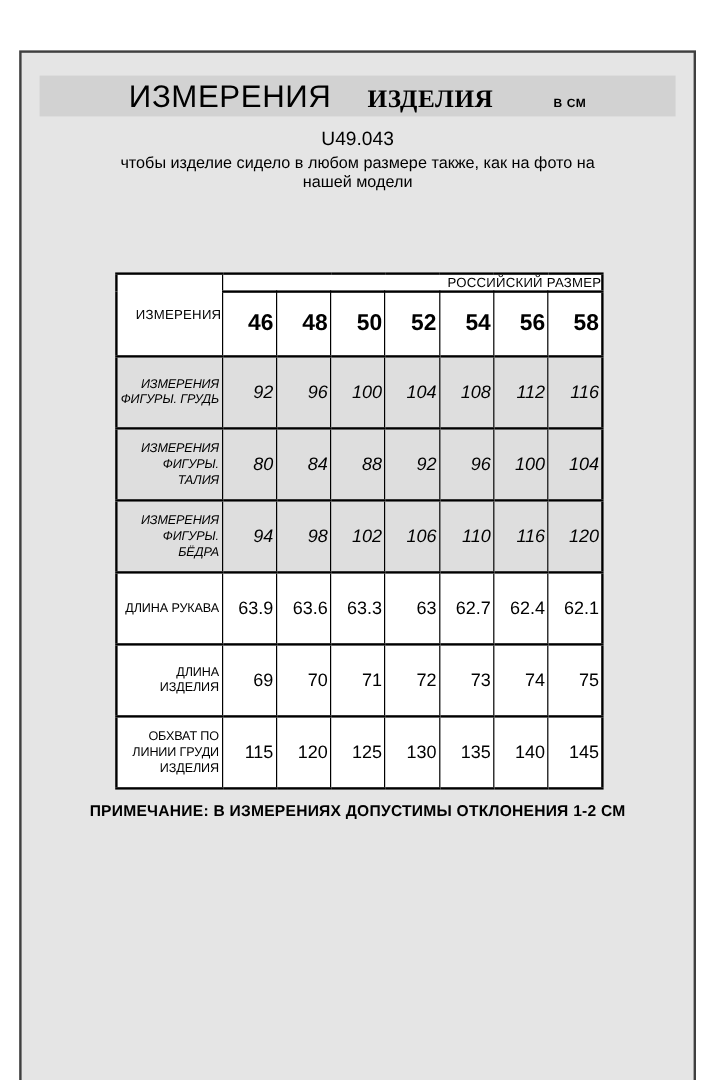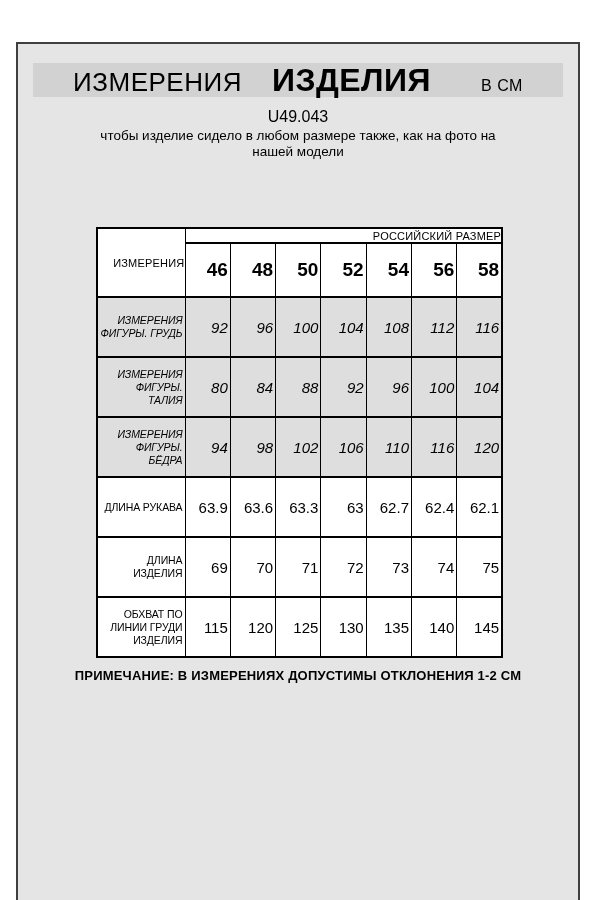--- a/index.html
+++ b/index.html
@@ -11,22 +11,22 @@
   .sheet{
     position:absolute;left:16px;top:42px;width:564px;height:886px;
     box-sizing:border-box;border:2px solid #3f3f3f;background:#e5e5e5;
   }
   .title-bar{
     position:absolute;left:15px;right:15px;top:19px;height:34px;
     background:#d2d2d2;
     display:flex;align-items:baseline;justify-content:center;gap:30px;
   }
   .title-bar .t-main{font-size:26px;font-weight:400;letter-spacing:0.5px;line-height:34px;}
-  .title-bar .t-bold{font-size:32px;font-weight:700;letter-spacing:0.5px;line-height:34px;}
-  .title-bar .t-unit{font-size:16px;font-weight:400;letter-spacing:0.5px;line-height:34px;margin-left:20px;}
+  .title-bar .t-bold{font-size:21px;font-weight:700;letter-spacing:0.5px;line-height:34px;font-family:Liberation Serif, serif;}
+  .title-bar .t-unit{font-size:10px;font-weight:700;letter-spacing:0.5px;line-height:34px;margin-left:20px;}
   .product-code{
     position:absolute;left:0;right:0;top:64px;text-align:center;
     font-size:16px;font-weight:400;
   }
   .description{
     position:absolute;left:0;right:0;top:84px;text-align:center;
     font-size:13.5px;line-height:15.5px;font-weight:400;
   }
   table.size-table{
     position:absolute;left:78px;top:183px;

